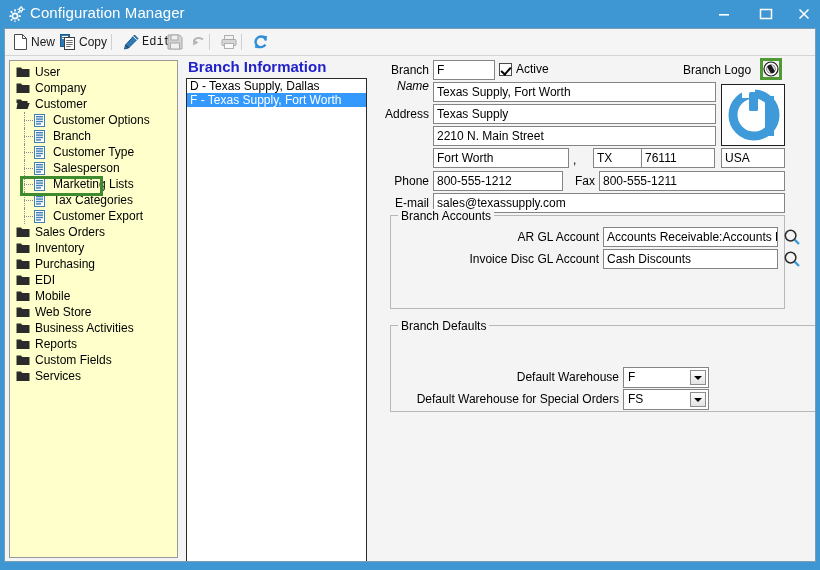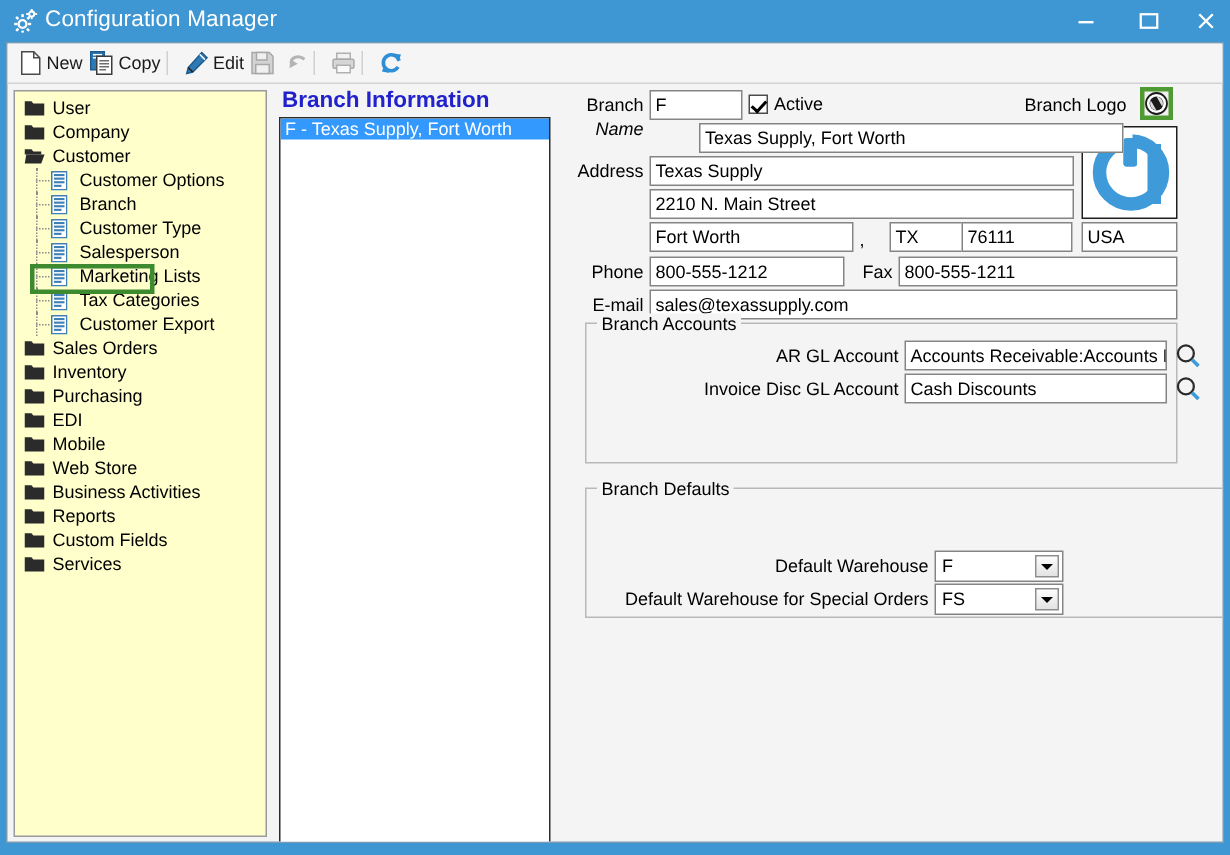--- a/index.html
+++ b/index.html
@@ -344,21 +344,21 @@
           <rect x="6.2" y="6" width="6.5" height="1" fill="#6f6f6f"></rect>
           <rect x="6.2" y="8" width="6.5" height="1" fill="#6f6f6f"></rect>
           <rect x="6.2" y="10" width="6.5" height="1" fill="#6f6f6f"></rect>
           <rect x="6.2" y="12" width="4.5" height="1" fill="#6f6f6f"></rect>
         </svg>
         <span class="lbl">Copy</span>
       </div>
 
       <div class="tbsep" style="left:106px;"></div>
 
-      <div class="tbitem" style="left:114px;">
+      <div class="tbitem" style="left:114px;font-family:Liberation Mono, monospace;">
         <svg width="16" height="16" viewBox="0 0 16 16">
           <path d="M11.5 1 L15 4.5 L5.5 14 L1.5 15 L2.5 11 Z" fill="#2f7ab5" stroke="#1d5b8c" stroke-width="1"></path>
           <path d="M10.2 2.3 L13.7 5.8" stroke="#ffffff" stroke-width="1"></path>
           <path d="M2.5 11 L5.5 14" stroke="#1d1d1d" stroke-width="1"></path>
         </svg>
         <span class="lbl">Edit</span>
       </div>
 
       <div class="tbitem disabled" style="left:158px;">
         <svg width="16" height="16" viewBox="0 0 16 16">
@@ -602,20 +602,21 @@
             <span class="tlabel">Services</span>
           </div>
         </div>
       <div id="branch-highlight"></div>
     </div>
 
     <div id="panel-title">Branch Information</div>
 
     <div id="branch-list">
       <div id="branch-items">
+          <div class="litem">D - Texas Supply, Dallas</div>
           <div class="litem selected">F - Texas Supply, Fort Worth</div>
         </div>
     </div>
 
     <div id="form">
 
       <span class="flabel" style="left:0px; top:5px; width:56px;">Branch</span>
       <div class="finput" style="left:60px; top:2px; width:62px;">F</div>
 
       <div id="active-wrap">
@@ -636,21 +637,21 @@
         <svg width="60" height="58" viewBox="0 0 60 58" style="position:absolute;left:1px;top:1px;">
           <path d="M31 8 a21 21 0 1 0 0 42 a21 21 0 0 0 0 -42" fill="none" stroke="#3e9ad8" stroke-width="9"></path>
           <rect x="42" y="10" width="9" height="40" fill="#3e9ad8"></rect>
           <rect x="26" y="6" width="9" height="19" rx="2" fill="#3e9ad8"></rect>
           <rect x="19" y="2" width="13" height="10" fill="#ffffff"></rect>
           <rect x="26" y="6" width="9" height="19" rx="2" fill="#3e9ad8"></rect>
         </svg>
       </div>
 
       <span class="flabel" style="left:0px; top:21px; width:56px;font-style:italic;">Name</span>
-      <div class="finput" style="left:60px; top:24px; width:283px;margin-left:33px;">Texas Supply, Fort Worth</div>
+      <div class="finput" style="left:60px; top:24px; width:283px;">Texas Supply, Fort Worth</div>
 
       <span class="flabel" style="left:0px; top:49px; width:56px;">Address</span>
       <div class="finput" style="left:60px; top:46px; width:283px;">Texas Supply</div>
       <div class="finput" style="left:60px; top:68px; width:283px;">2210 N. Main Street</div>
 
       <div class="finput" style="left:60px; top:90px; width:136px;">Fort Worth</div>
       <span class="comma" style="left:200px; top:95px;">,</span>
       <div class="finput" style="left:220px; top:90px; width:56px;">TX</div>
       <div class="finput" style="left:268px; top:90px; width:74px;">76111</div>
       <div class="finput" style="left:348px; top:90px; width:64px;">USA</div>

